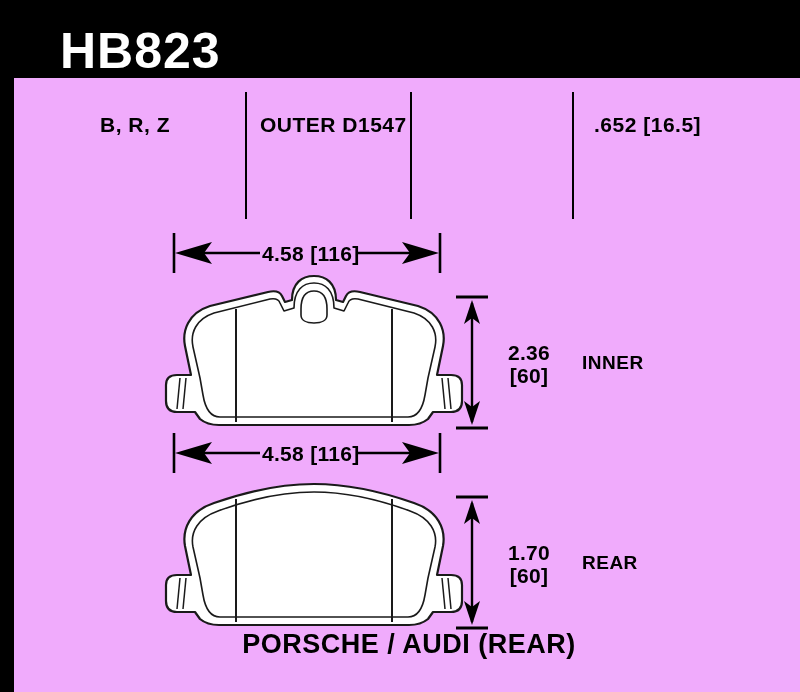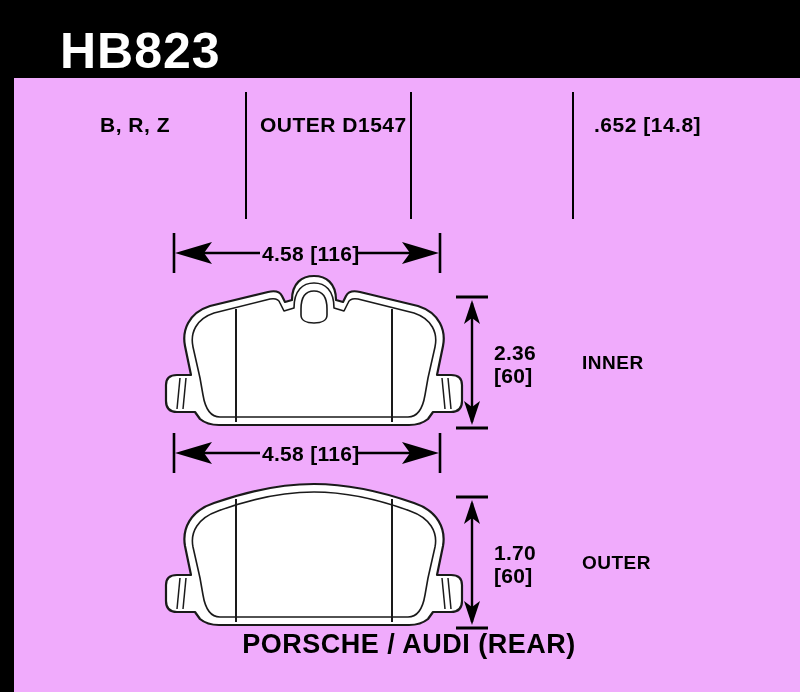--- a/index.html
+++ b/index.html
@@ -100,21 +100,21 @@
   .dim-label {
     position: absolute;
     font-family: "Liberation Sans", sans-serif;
     font-weight: bold;
     font-size: 21px;
     color: #000000;
     white-space: nowrap;
     letter-spacing: 0.3px;
   }
   .dim-label.vert {
-    text-align: left;
+    text-align: center;
     line-height: 23px;
   }
   .side-label {
     position: absolute;
     font-family: "Liberation Sans", sans-serif;
     font-weight: bold;
     font-size: 19px;
     color: #000000;
     white-space: nowrap;
     letter-spacing: 0.5px;
@@ -150,21 +150,21 @@
   <div class="header-bar">
     <div class="header-code">HB823</div>
   </div>
 
   <div class="spec-row">
     <div class="spec-cell cell-compounds">B, R, Z</div>
     <div class="divider div-1"></div>
     <div class="spec-cell cell-fmsi">OUTER D1547</div>
     <div class="divider div-2"></div>
     <div class="divider div-3"></div>
-    <div class="spec-cell cell-thickness">.652 [14.8]</div>
+    <div class="spec-cell cell-thickness">.652 [16.5]</div>
   </div>
 
   <div class="drawing">
 
     <svg class="svg-layer" width="786" height="469" viewBox="0 0 786 469">
 
       <g>
 
         <line x1="160" y1="10" x2="160" y2="50" stroke="#000" stroke-width="2.6"></line>
         <line x1="426" y1="10" x2="426" y2="50" stroke="#000" stroke-width="2.6"></line>
@@ -311,17 +311,17 @@
     <div class="dim-label vert" style="left:480px; top:118px; width:70px;">2.36</div>
     <div class="dim-label vert" style="left:480px; top:141px; width:70px;">[60]</div>
 
     <div class="side-label" style="left:568px; top:129px;">INNER</div>
 
     <div class="dim-label" style="left:248px; top:219px;">4.58  [116]</div>
 
     <div class="dim-label vert" style="left:480px; top:318px; width:70px;">1.70</div>
     <div class="dim-label vert" style="left:480px; top:341px; width:70px;">[60]</div>
 
-    <div class="side-label" style="left:568px; top:329px;">OUTER</div>
+    <div class="side-label" style="left:568px; top:329px;">REAR</div>
 
     <div class="footer-label">PORSCHE / AUDI (REAR)</div>
   </div>
 </div>
 
 </body></html>

